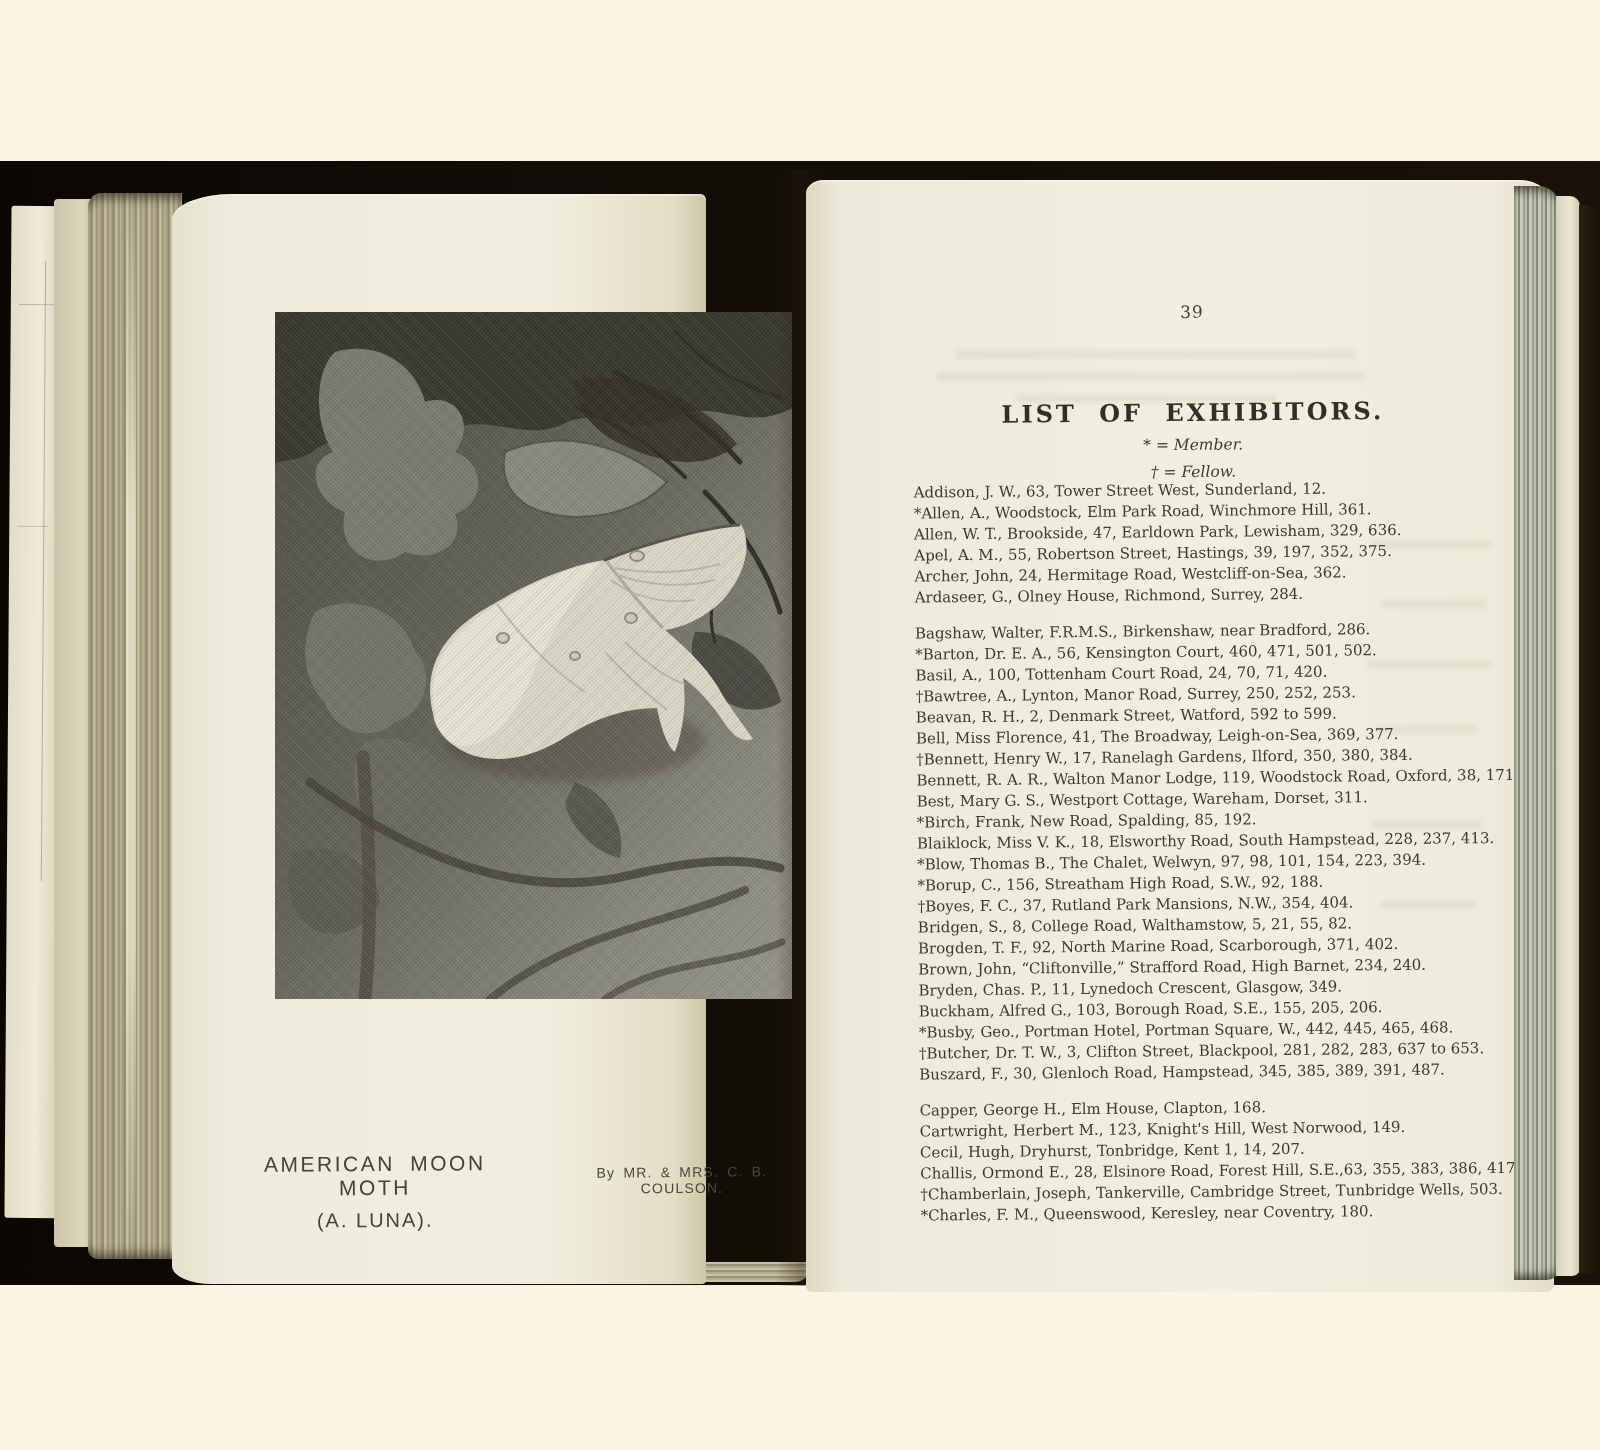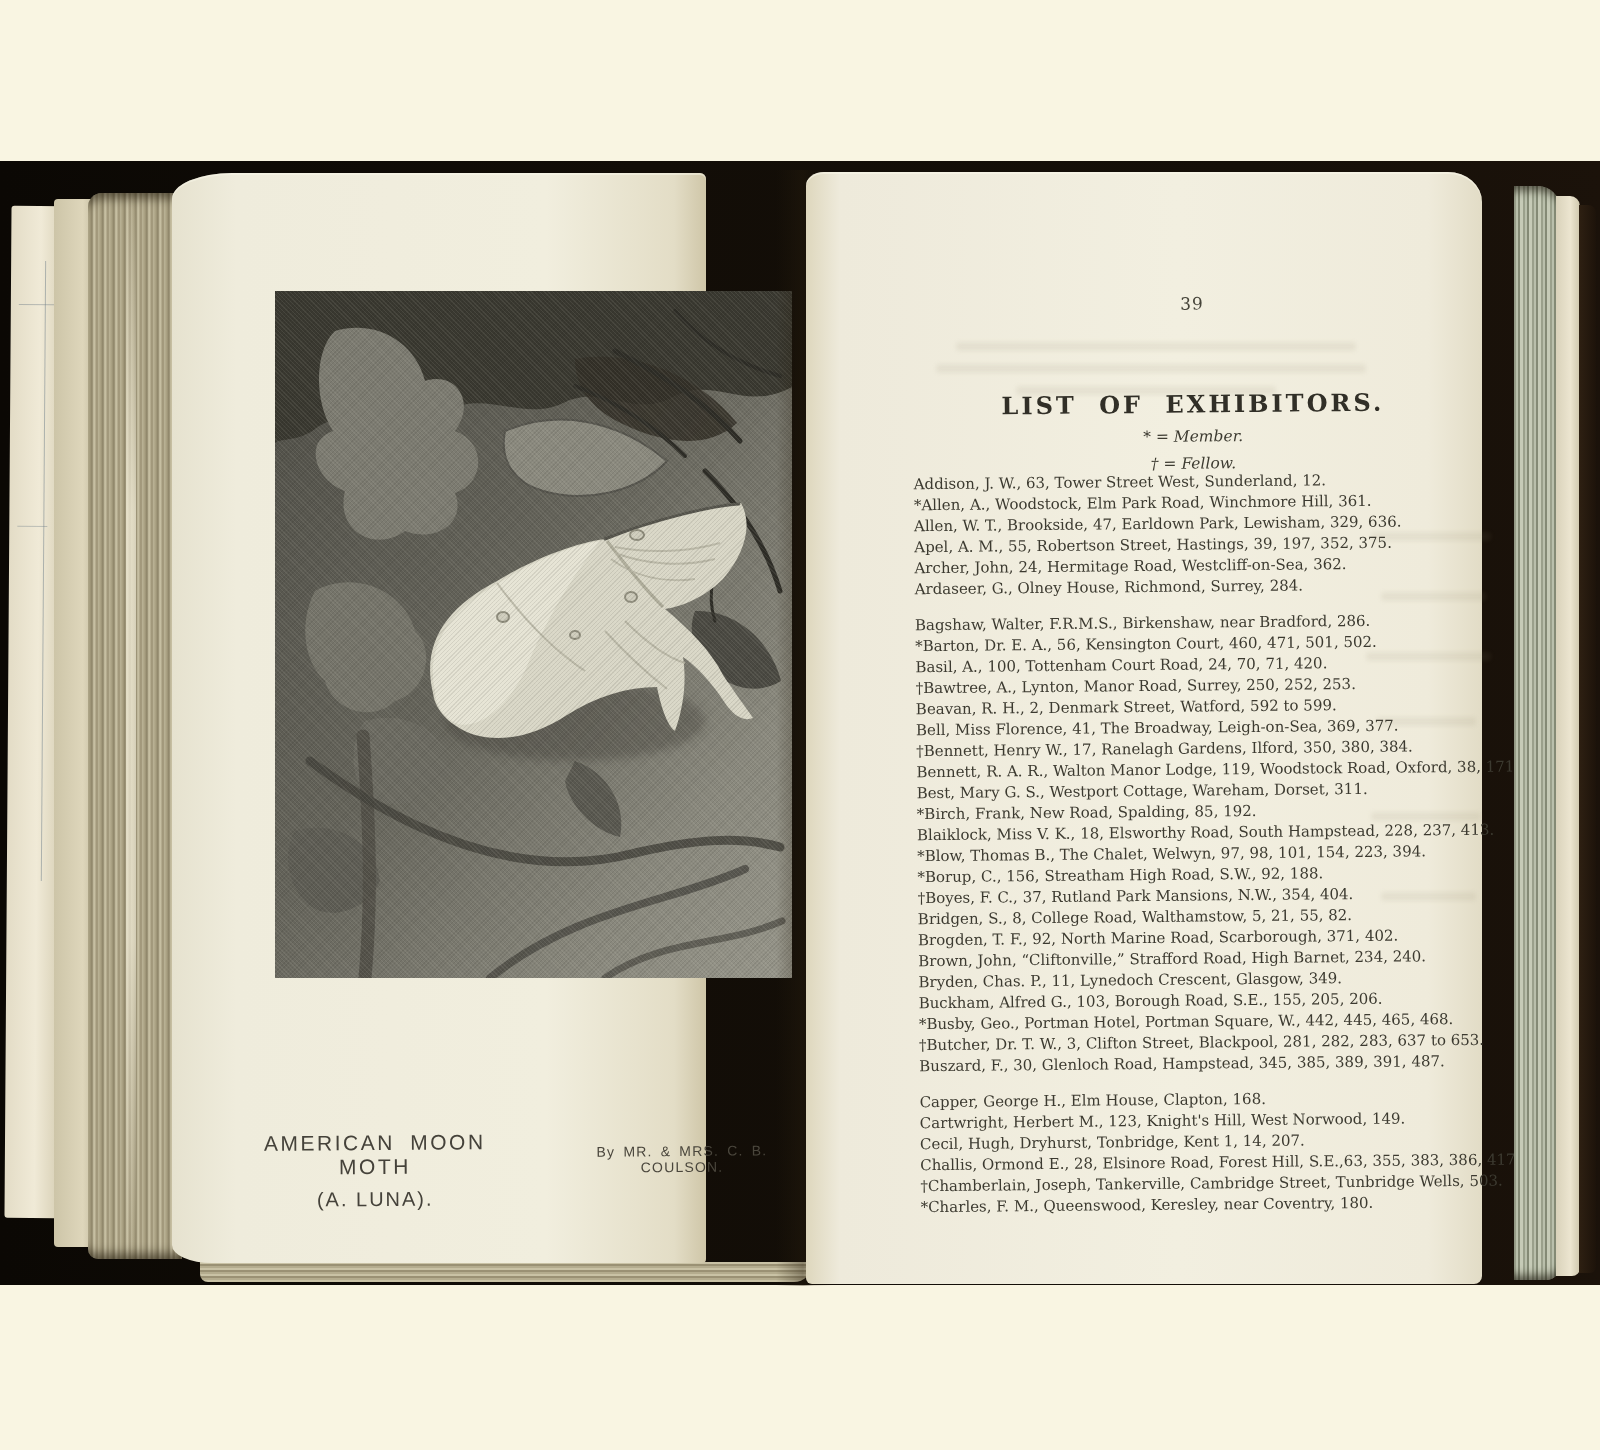--- a/index.html
+++ b/index.html
@@ -18,25 +18,25 @@
   .sheet2{position:absolute;left:54px;top:199px;width:48px;height:1048px;
           background:linear-gradient(90deg,#cdc5a8,#ded6bb 60%,#b8b093);border-radius:4px;}
   .stack-left{position:absolute;left:88px;top:193px;width:94px;height:1066px;border-radius:14px 0 0 10px;
       background:repeating-linear-gradient(90deg,#b6ae90 0px,#a69d7f 2px,#8b8266 4px,#cfc8ab 6px,#998f72 9px,#c2bb9e 11px);
       box-shadow:inset 0 14px 10px -8px rgba(30,22,10,.55), inset 0 -14px 10px -8px rgba(30,22,10,.55);}
   .stack-left .shine{position:absolute;left:38px;top:0;width:10px;height:100%;
       background:linear-gradient(180deg,rgba(240,235,214,.0),rgba(240,235,214,.75) 30%,rgba(240,235,214,.7) 70%,rgba(240,235,214,0));}
   .stack-bottom{position:absolute;left:200px;top:1262px;width:612px;height:20px;border-radius:0 0 18px 8px;
       background:repeating-linear-gradient(180deg,#c9c2a5 0 2px,#9a9174 2px 4px,#b4ac8e 4px 6px);}
   
-  .page-left{position:absolute;left:172px;top:173px;width:534px;height:1090px;
+  .page-left{position:absolute;left:172px;top:194px;width:534px;height:1090px;
       border-radius:60px 6px 4px 40px / 26px 6px 4px 18px;
       background:linear-gradient(90deg,#e6e2cf 0%,#efecdc 12%,#f1eede 70%,#e3ddc6 94%,#cfc6a8 100%);
       box-shadow:0 2px 0 rgba(250,247,233,.5) inset;text-decoration:underline;}
-  .page-right{position:absolute;left:806px;top:172px;width:676px;height:1112px;
+  .page-right{position:absolute;left:806px;top:180px;width:748px;height:1112px;
       border-radius:18px 34px 8px 6px / 14px 30px 8px 6px;
       background:linear-gradient(90deg,#ded7bd 0%,#eeeadb 5%,#f2efe0 55%,#efebdb 92%,#e2dcc6 100%);
       box-shadow:0 2px 0 rgba(250,247,233,.55) inset;}
   .gutter{position:absolute;left:776px;top:170px;width:56px;height:1116px;
       background:linear-gradient(90deg,rgba(40,30,14,0) 0%,rgba(40,30,14,.38) 48%,rgba(40,30,14,.12) 68%,rgba(40,30,14,0) 100%);}
   
   .fore-edge{position:absolute;left:1514px;top:186px;width:46px;height:1094px;border-radius:0 22px 14px 0;
       background:repeating-linear-gradient(90deg,#9aa08b 0 2px,#b9bfab 2px 4px,#848a75 4px 6px,#c6cbb7 6px 9px);
       box-shadow:inset 0 12px 9px -7px rgba(25,20,10,.6), inset 0 -12px 9px -7px rgba(25,20,10,.6);}
   .sliver-page{position:absolute;left:1556px;top:196px;width:24px;height:1080px;border-radius:0 10px 8px 0;

